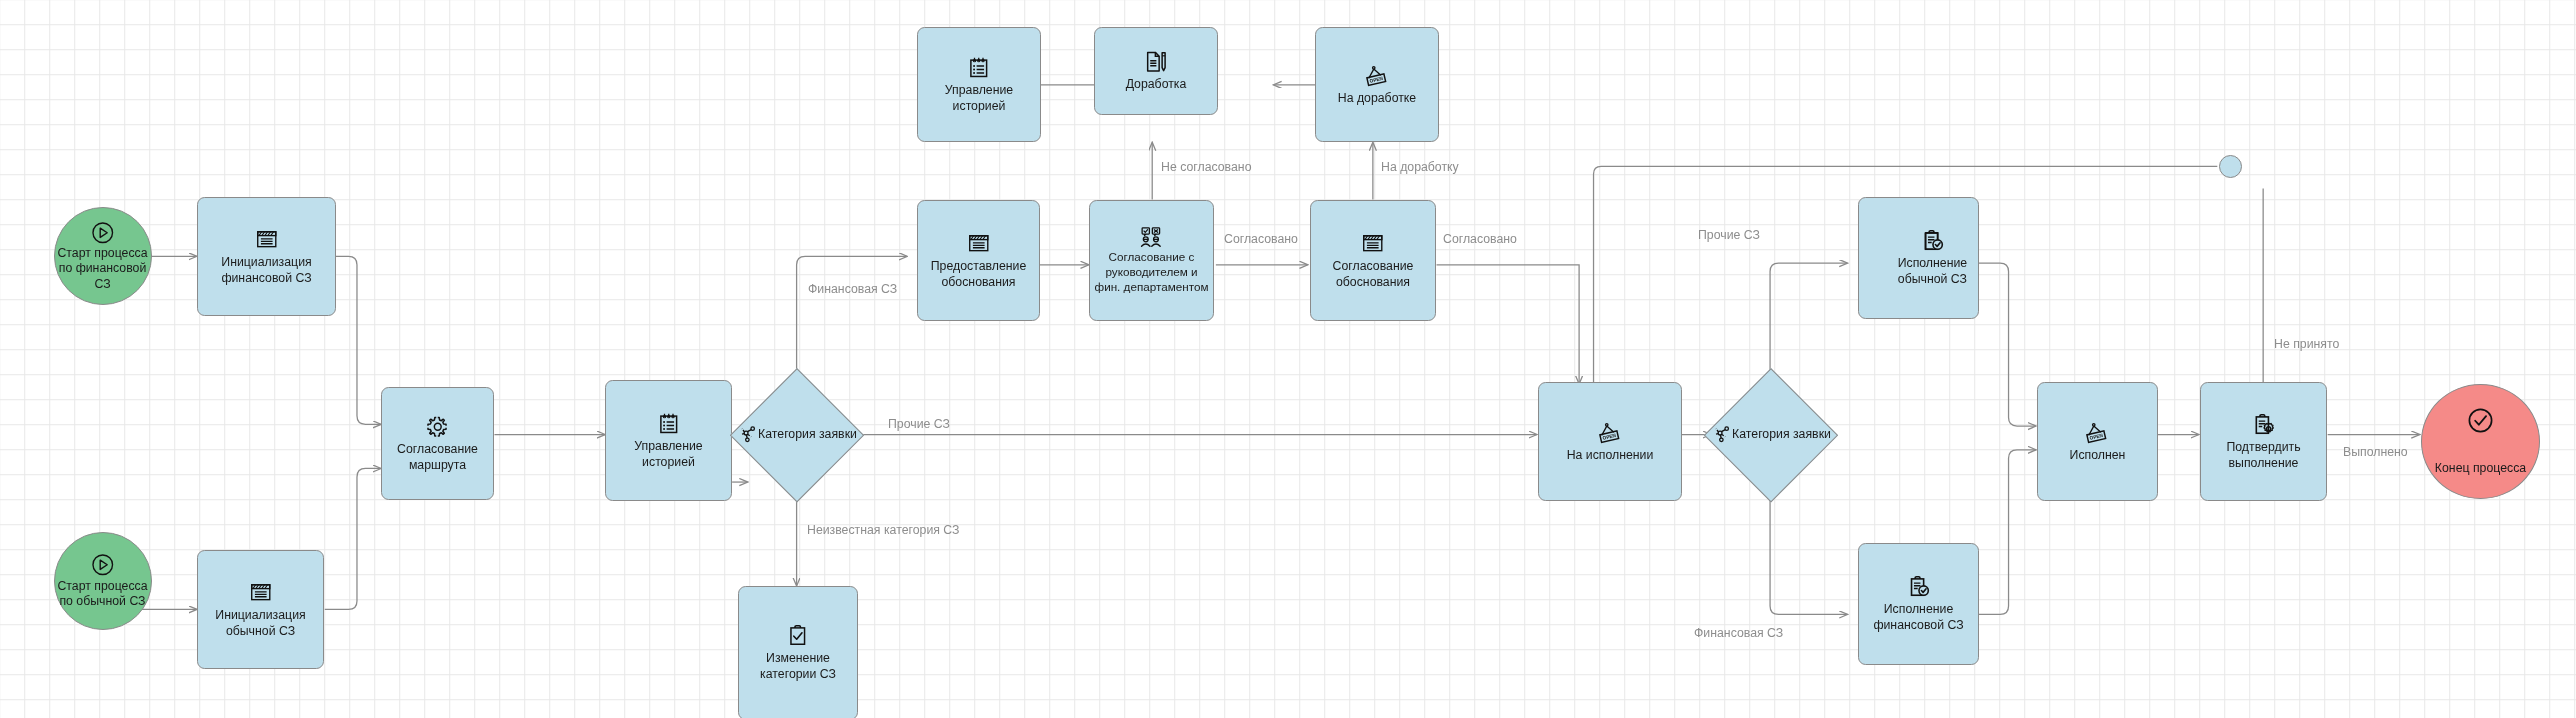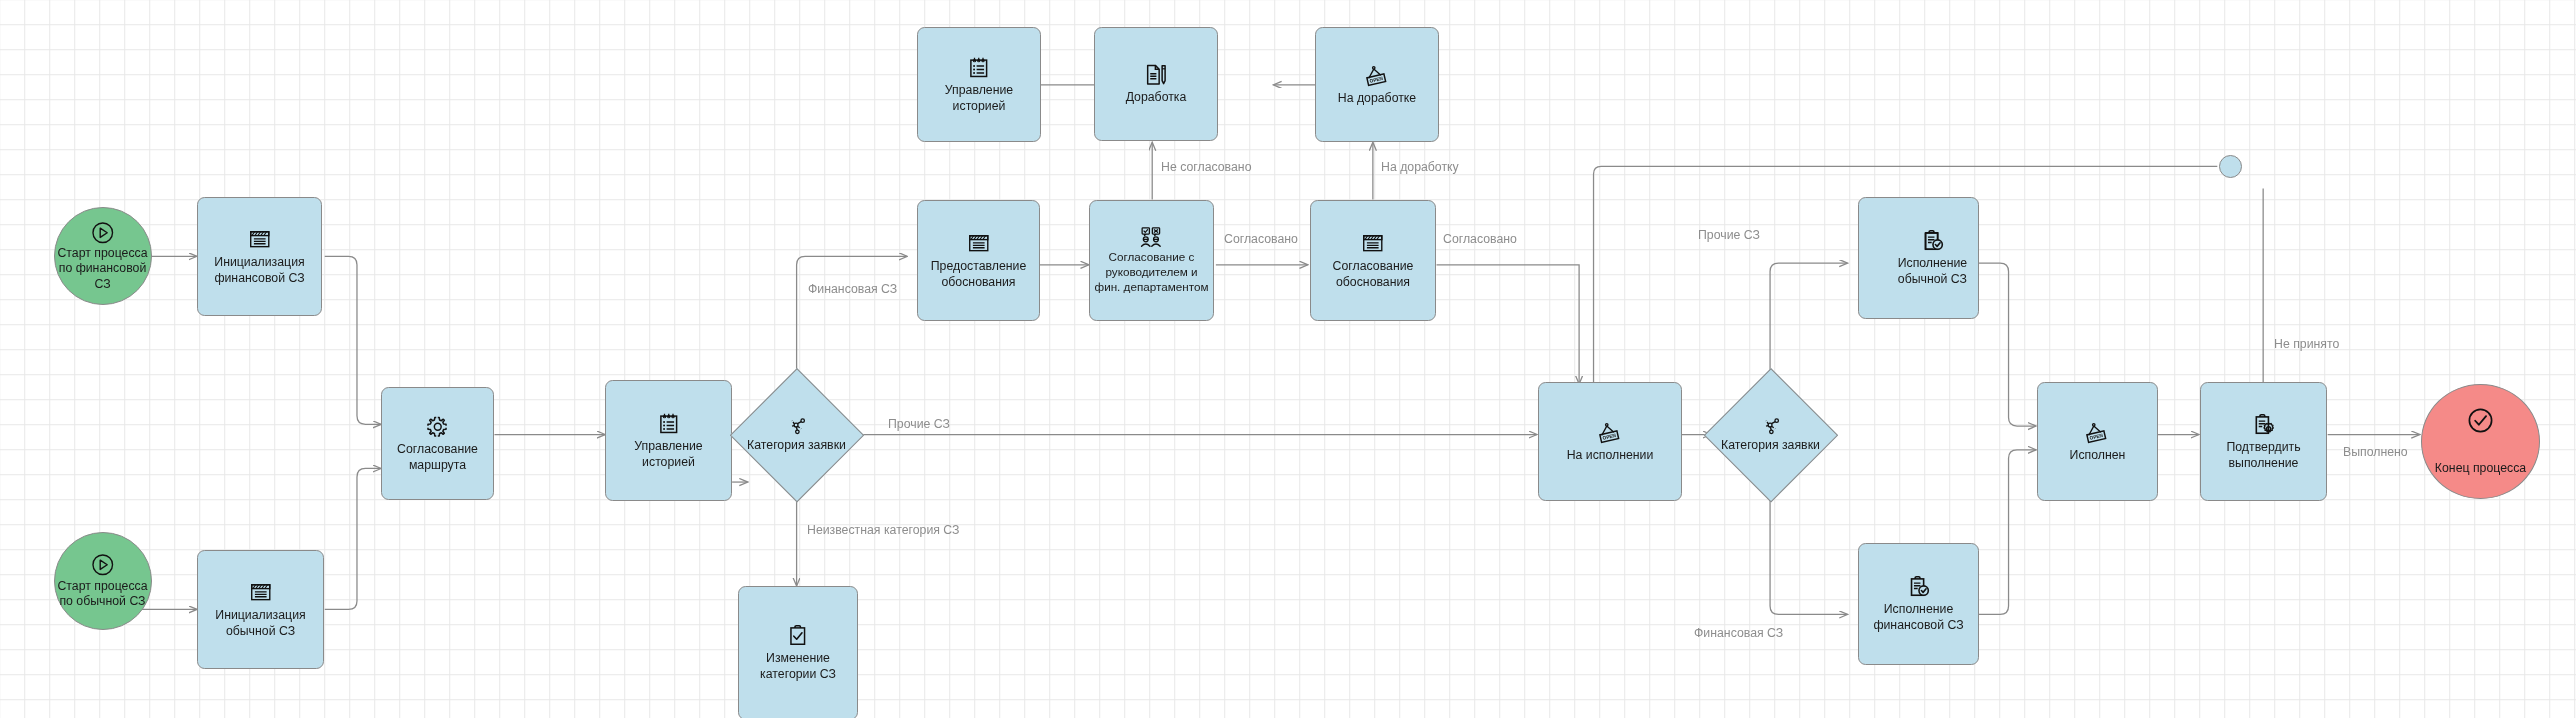--- a/index.html
+++ b/index.html
@@ -93,21 +93,21 @@
     transform: translate(-50%,-50%) rotate(45deg);
     background: #bfdfec;
     border: 1.4px solid #8a8a8a;
   }
   .gateway .inner {
     position: absolute;
     left: 0; top: 0;
     width: 100%;
     height: 100%;
     display: flex;
-    flex-direction: column;
+    flex-direction: row;
     align-items: center;
     justify-content: center;
     text-align: center;
     font-size: 12.3px;
     line-height: 1.3;
     color: #1b1b1b;
   }
   .gateway .ic { display: block; margin-bottom: 1.7px; line-height: 0; }
 
   
@@ -211,21 +211,21 @@
   <div class="event start" style="left:25.5px; top:532px; width:98px; height:98px;">
     <span class="ic">
       <svg width="25.5" height="25.5" viewBox="0 0 24 24">
           <circle cx="12" cy="12" r="9.2" fill="none" stroke="#111" stroke-width="1.3"></circle>
           <path d="M9.6 7.6 L16.2 12 L9.6 16.4 Z" fill="none" stroke="#111" stroke-width="1.3" stroke-linejoin="round"></path>
         </svg>
     </span>
     <span class="lbl">Старт процесса по обычной СЗ</span>
   </div>
 
-  <div class="task" style="left:197px; top:197px; width:125px; height:119px;">
+  <div class="task" style="left:197px; top:197px; width:139px; height:119px;">
     <span class="ic">
       <svg width="25.5" height="25.5" viewBox="0 0 24 24">
         <rect x="3.5" y="4.5" width="17" height="14" fill="none" stroke="#111" stroke-width="1.3"></rect>
         <rect x="3.5" y="4.5" width="17" height="3.6" fill="none" stroke="#111" stroke-width="1.3"></rect>
         <path d="M4.6 8.1 L7.2 4.5 M7.4 8.1 L10 4.5 M10.2 8.1 L12.8 4.5 M13 8.1 L15.6 4.5 M15.8 8.1 L18.4 4.5" stroke="#111" stroke-width="1"></path>
         <path d="M6.5 11.2 H17.5 M6.5 13.5 H17.5 M6.5 15.8 H17.5" stroke="#111" stroke-width="1.3"></path>
       </svg>
     </span>
     <span class="lbl">Инициализация финансовой СЗ</span>
   </div>
@@ -309,21 +309,21 @@
         <circle cx="16" cy="5.3" r="1.1" fill="none" stroke="#111" stroke-width="1"></circle>
         <circle cx="7.6" cy="10.3" r="0.95" fill="#111"></circle>
         <circle cx="7.6" cy="13.6" r="0.95" fill="#111"></circle>
         <circle cx="7.6" cy="16.9" r="0.95" fill="#111"></circle>
         <path d="M10 10.3 H17 M10 13.6 H17 M10 16.9 H17" stroke="#111" stroke-width="1.3"></path>
       </svg>
     </span>
     <span class="lbl">Управление историей</span>
   </div>
 
-  <div class="task" style="left:1094px; top:27px; width:124px; height:114px;">
+  <div class="task" style="left:1094px; top:27px; width:124px; height:88px;">
     <span class="ic">
       <svg width="25.5" height="25.5" viewBox="0 0 24 24">
         <path d="M4.4 3.2 H11.6 L15.2 6.8 V20.6 H4.4 Z" fill="none" stroke="#111" stroke-width="1.4" stroke-linejoin="round"></path>
         <path d="M11.6 3.2 V6.8 H15.2" fill="none" stroke="#111" stroke-width="1.3"></path>
         <path d="M6.8 11 H12.6 M6.8 13.4 H12.6 M6.8 15.8 H12.6" stroke="#111" stroke-width="1.3"></path>
         <path d="M18 3.5 H20.8 V17.5 L19.4 20.4 L18 17.5 Z" fill="none" stroke="#111" stroke-width="1.4" stroke-linejoin="round"></path>
         <path d="M18 6.4 H20.8" stroke="#111" stroke-width="1.1"></path>
       </svg>
     </span>
     <span class="lbl">Доработка</span>

